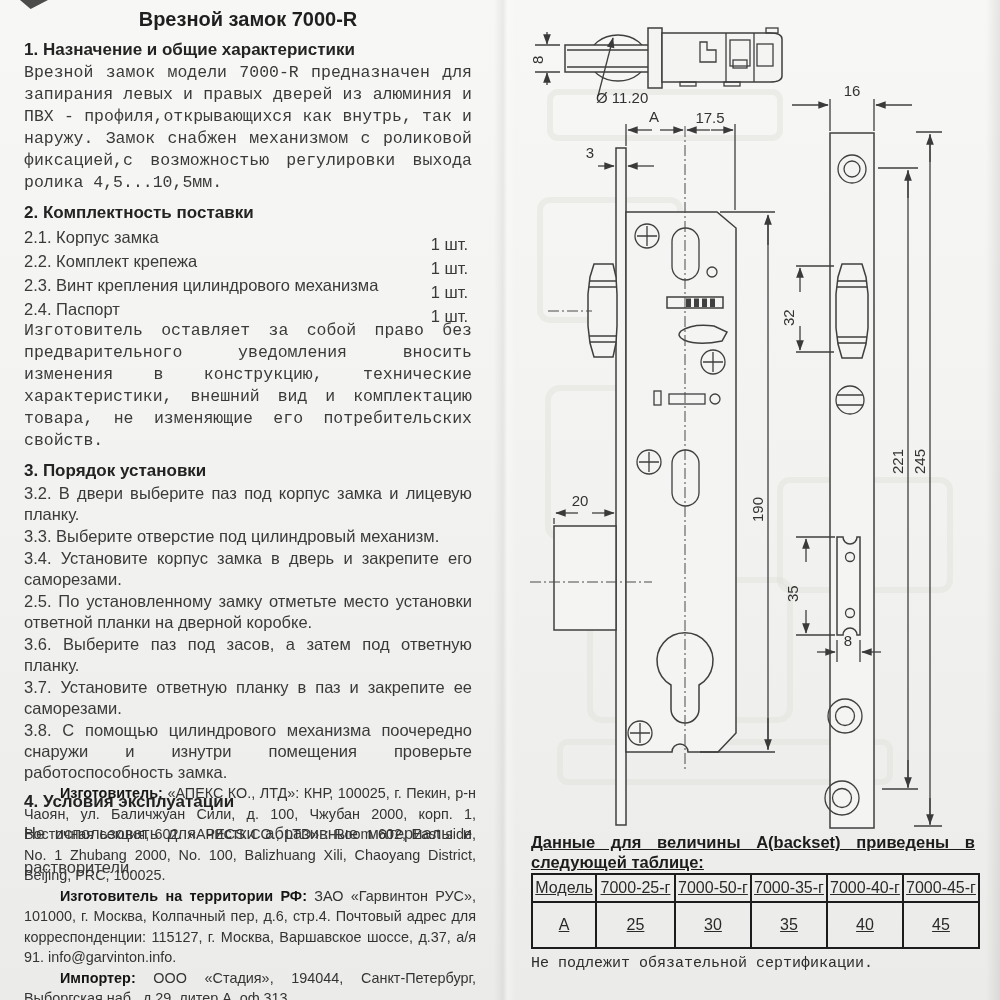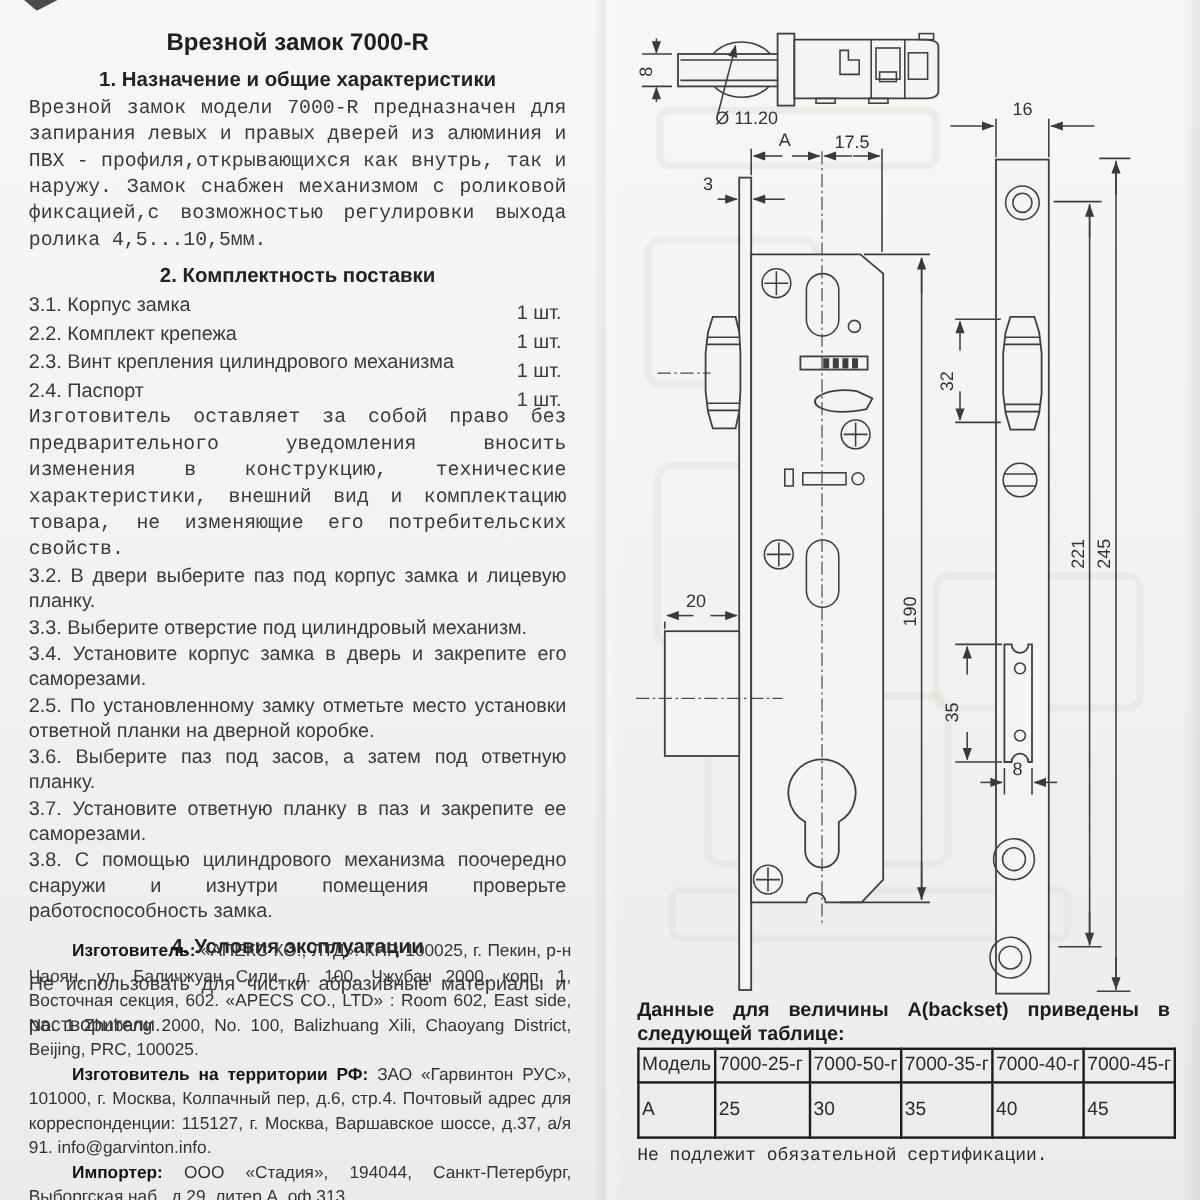--- a/index.html
+++ b/index.html
@@ -6,38 +6,38 @@
   body{width:1000px;height:1000px;overflow:hidden;font-family:"Liberation Sans",sans-serif;}
   .page{position:absolute;inset:0;width:1000px;height:1000px;
         background:linear-gradient(180deg,#f7f7f5 0%,#f2f2f0 50%,#ebebe9 100%);}
   .crease{position:absolute;left:494px;top:0;width:22px;height:1000px;pointer-events:none;
         background:linear-gradient(90deg,rgba(110,110,105,0) 0%,rgba(110,110,105,.10) 40%,rgba(255,255,255,.30) 62%,rgba(110,110,105,0) 100%);}
   .edge-shade{position:absolute;right:0;top:0;width:14px;height:1000px;pointer-events:none;
         background:linear-gradient(270deg,rgba(90,90,85,.12),rgba(90,90,85,0));}
   .corner-mark{position:absolute;left:20px;top:0;width:28px;height:9px;background:#4c4c4a;
         clip-path:polygon(0 0,100% 0,38% 100%);}
   
-  .col-left{position:absolute;left:24px;top:23px;width:448px;color:#3a3a3a;}
+  .col-left{position:absolute;left:24px;top:6px;width:448px;color:#3a3a3a;}
   .doc-title{font-size:20px;font-weight:bold;text-align:center;color:#1f1f1f;margin:2px 0 0;}
-  .sec-head{font-size:17px;font-weight:bold;text-align:center;color:#232323;margin:9px 0 2px;}
+  .sec-head{font-size:17px;font-weight:bold;color:#232323;margin:9px 0 2px;}
   .body-p{font-size:16.5px;line-height:22px;text-align:justify;margin:1px 0 0;font-family:Liberation Mono, monospace;}
   .kit{margin-top:3px;}
   .kit-row{display:flex;justify-content:space-between;align-items:flex-start;font-size:16.5px;line-height:19px;margin-top:5px;}
   .kit-qty{transform:translateY(7px);padding-right:4px;white-space:nowrap;}
   .steps p{font-size:16.5px;line-height:21px;text-align:justify;margin:1px 0 0;}
   .s4-p{font-size:16.5px;line-height:34px;text-align:justify;margin:4px 0 0;}
   .maker-block{position:absolute;left:24px;top:783px;width:452px;font-size:14.4px;line-height:20.5px;
         text-align:justify;color:#343434;}
   .maker-block p{margin:0;}
   .blbl{font-weight:bold;color:#151515;margin-left:36px;}
   
   .tbl-caption{position:absolute;left:531px;top:832px;width:444px;font-size:16.5px;font-weight:bold;
-        line-height:20px;color:#1c1c1c;text-align:justify;}
+        line-height:20px;color:#1c1c1c;text-align:justify;text-decoration:underline;}
   table.backset{position:absolute;left:531px;top:873px;border-collapse:collapse;table-layout:fixed;}
-  table.backset td{border:2.4px solid #1c1c1c;font-size:16px;color:#2a2a2a;text-align:left;padding:0 2px;}
+  table.backset td{border:2.4px solid #1c1c1c;font-size:16px;color:#2a2a2a;text-align:center;padding:0 2px;text-decoration:underline;}
   table.backset tr.hdr td{height:26px;}
   table.backset tr.val td{height:44px;}
   .tbl-foot{position:absolute;left:531px;top:955px;font-size:15px;color:#2c2c2c;font-family:Liberation Mono, monospace;}
   
   .diagram{position:absolute;left:530px;top:0;}
   svg .ln{stroke:#3f3f3f;stroke-width:1.3;fill:none;}
   svg .pp{stroke:#3f3f3f;stroke-width:1.5;fill:#f4f4f2;}
   svg .dk{fill:#3f3f3f;stroke:none;}
   svg .cl{stroke:#4a4a4a;stroke-width:1;fill:none;stroke-dasharray:11 3 2 3;}
   svg text{font-family:"Liberation Sans",sans-serif;font-size:15px;fill:#333;stroke:none;}
@@ -51,38 +51,39 @@
 
   <div class="col-left">
     <div class="doc-title">Врезной замок 7000-R</div>
 
     <div class="sec-head">1. Назначение и общие характеристики</div>
     <p class="body-p">Врезной замок модели 7000-R предназначен для запирания левых и правых дверей из алюминия и ПВХ - профиля,открывающихся как внутрь, так и наружу. Замок снабжен механизмом с роликовой фиксацией,с возможностью регулировки выхода ролика 4,5...10,5мм.</p>
 
     <div class="sec-head">2. Комплектность поставки</div>
     <div class="kit">
       <div class="kit-row">
-        <span>3.1. Корпус замка</span>
+        <span>2.1. Корпус замка</span>
         <span class="kit-qty">1 шт.</span>
       </div>
       <div class="kit-row">
         <span>2.2. Комплект крепежа</span>
         <span class="kit-qty">1 шт.</span>
       </div>
       <div class="kit-row">
         <span>2.3. Винт крепления цилиндрового механизма</span>
         <span class="kit-qty">1 шт.</span>
       </div>
       <div class="kit-row">
         <span>2.4. Паспорт</span>
         <span class="kit-qty">1 шт.</span>
       </div>
     </div>
     <p class="body-p">Изготовитель оставляет за собой право без предварительного уведомления вносить изменения в конструкцию, технические характеристики, внешний вид и комплектацию товара, не изменяющие его потребительских свойств.</p>
 
+    <div class="sec-head">3. Порядок установки</div>
     <div class="steps">
       <p>3.2. В двери выберите паз под корпус замка и лицевую планку.</p>
       <p>3.3. Выберите отверстие под цилиндровый механизм.</p>
       <p>3.4. Установите корпус замка в дверь и закрепите его саморезами.</p>
       <p>2.5. По установленному замку отметьте место установки ответной планки на дверной коробке.</p>
       <p>3.6. Выберите паз под засов, а затем под ответную планку.</p>
       <p>3.7. Установите ответную планку в паз и закрепите ее саморезами.</p>
       <p>3.8. С помощью цилиндрового механизма поочередно снаружи и изнутри помещения проверьте работоспособность замка.</p>
     </div>
 

